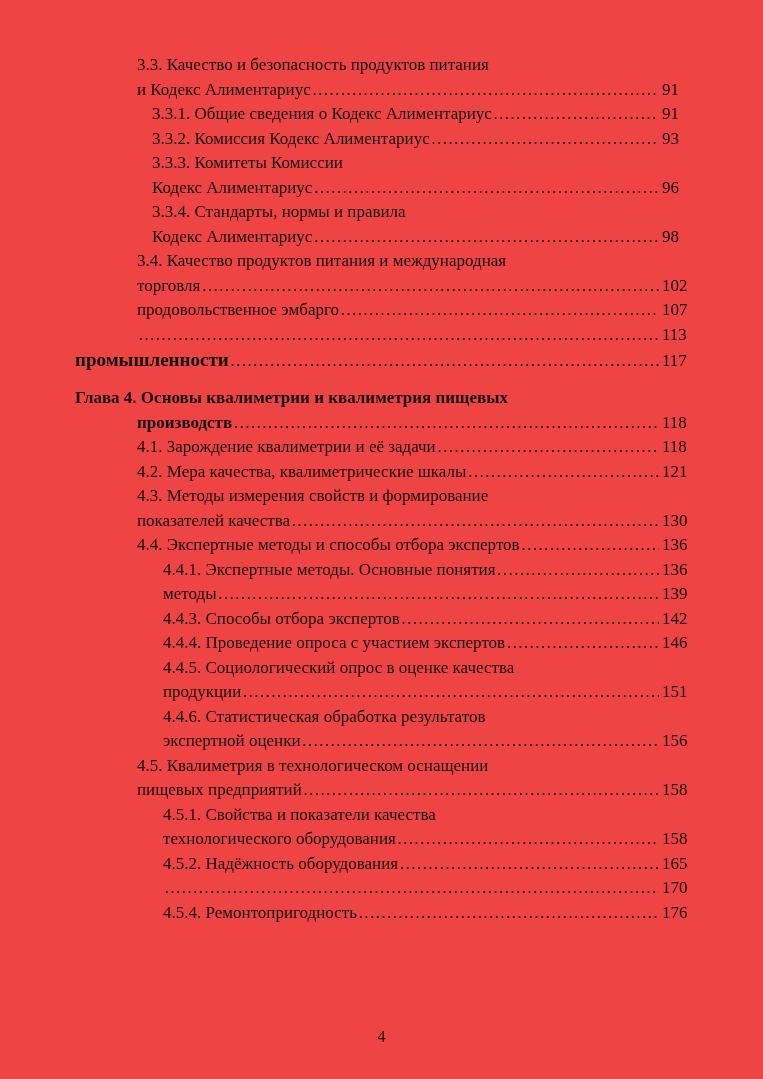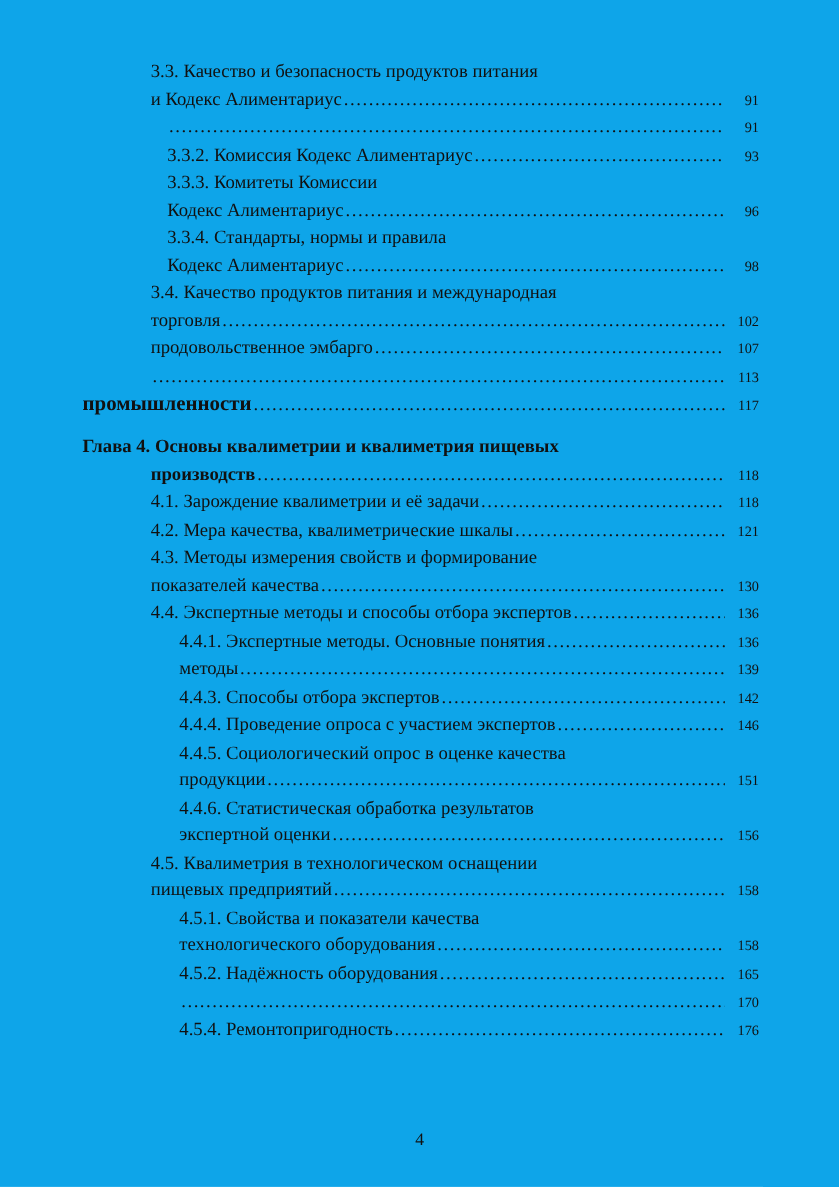--- a/index.html
+++ b/index.html
@@ -13,21 +13,21 @@
     font-family: "Liberation Serif", "DejaVu Serif", serif;
     color: #111111;
     overflow: hidden;
   }
   .page {
     position: relative;
     width: 763px;
     height: 1079px;
     box-sizing: border-box;
     padding: 53px 73px 0 75px;
-    background: #0ea5e9;
+    background: #ef4444;
   }
   .toc {
     width: 100%;
   }
   .toc-line {
     display: flex;
     align-items: baseline;
     font-size: 17px;
     line-height: 24.5px;
     white-space: nowrap;
@@ -49,22 +49,22 @@
     flex: 1 1 auto;
     overflow: hidden;
     white-space: nowrap;
     font-weight: normal;
     font-size: 17px;
     margin-left: 1px;
   }
   .pageno {
     flex: 0 0 auto;
     font-weight: normal;
-    font-size: 13px;
-    text-align: right;
+    font-size: 17px;
+    text-align: left;
     min-width: 28px;
     margin-left: 3px;
   }
   .footer {
     position: absolute;
     left: 0;
     right: 0;
     bottom: 33px;
     text-align: center;
     font-size: 16px;
@@ -78,20 +78,21 @@
   <div class="toc">
       <div class="toc-line lvl-1">
         <span>3.3. Качество и безопасность продуктов питания</span>
       </div>
       <div class="toc-line lvl-1">
         <span>и Кодекс Алиментариус</span>
         <span class="leader">………………………………………………………………………………………………………………………………………………</span>
         <span class="pageno">91</span>
       </div>
       <div class="toc-line lvl-2">
+        <span>3.3.1. Общие сведения о Кодекс Алиментариус</span>
         <span class="leader">………………………………………………………………………………………………………………………………………………</span>
         <span class="pageno">91</span>
       </div>
       <div class="toc-line lvl-2">
         <span>3.3.2. Комиссия Кодекс Алиментариус</span>
         <span class="leader">………………………………………………………………………………………………………………………………………………</span>
         <span class="pageno">93</span>
       </div>
       <div class="toc-line lvl-2">
         <span>3.3.3. Комитеты Комиссии</span>

